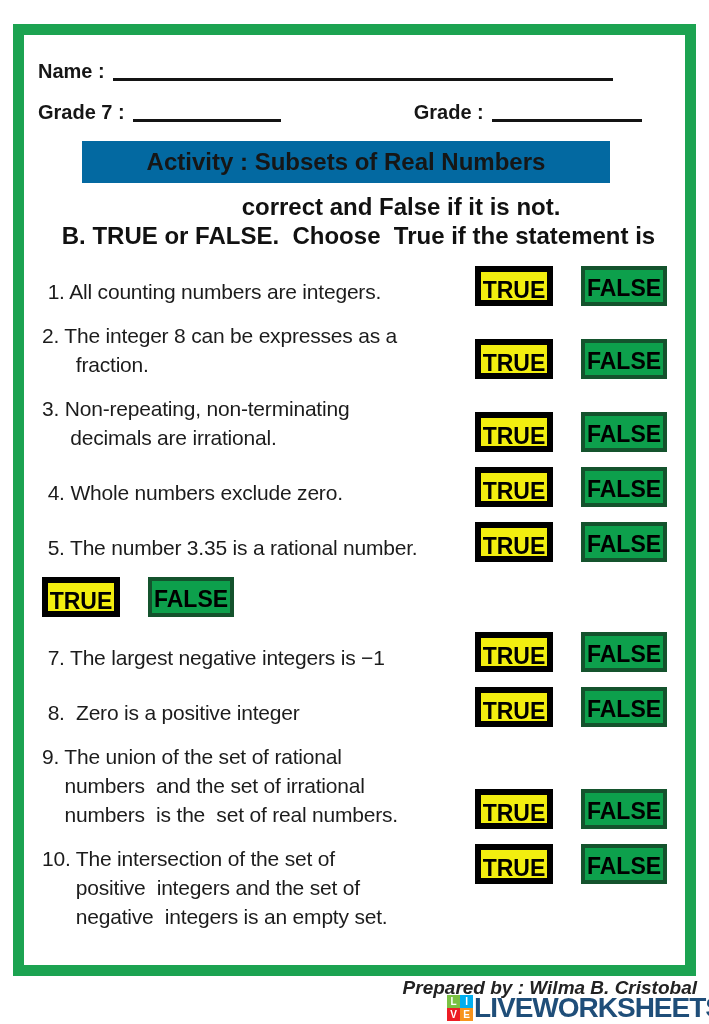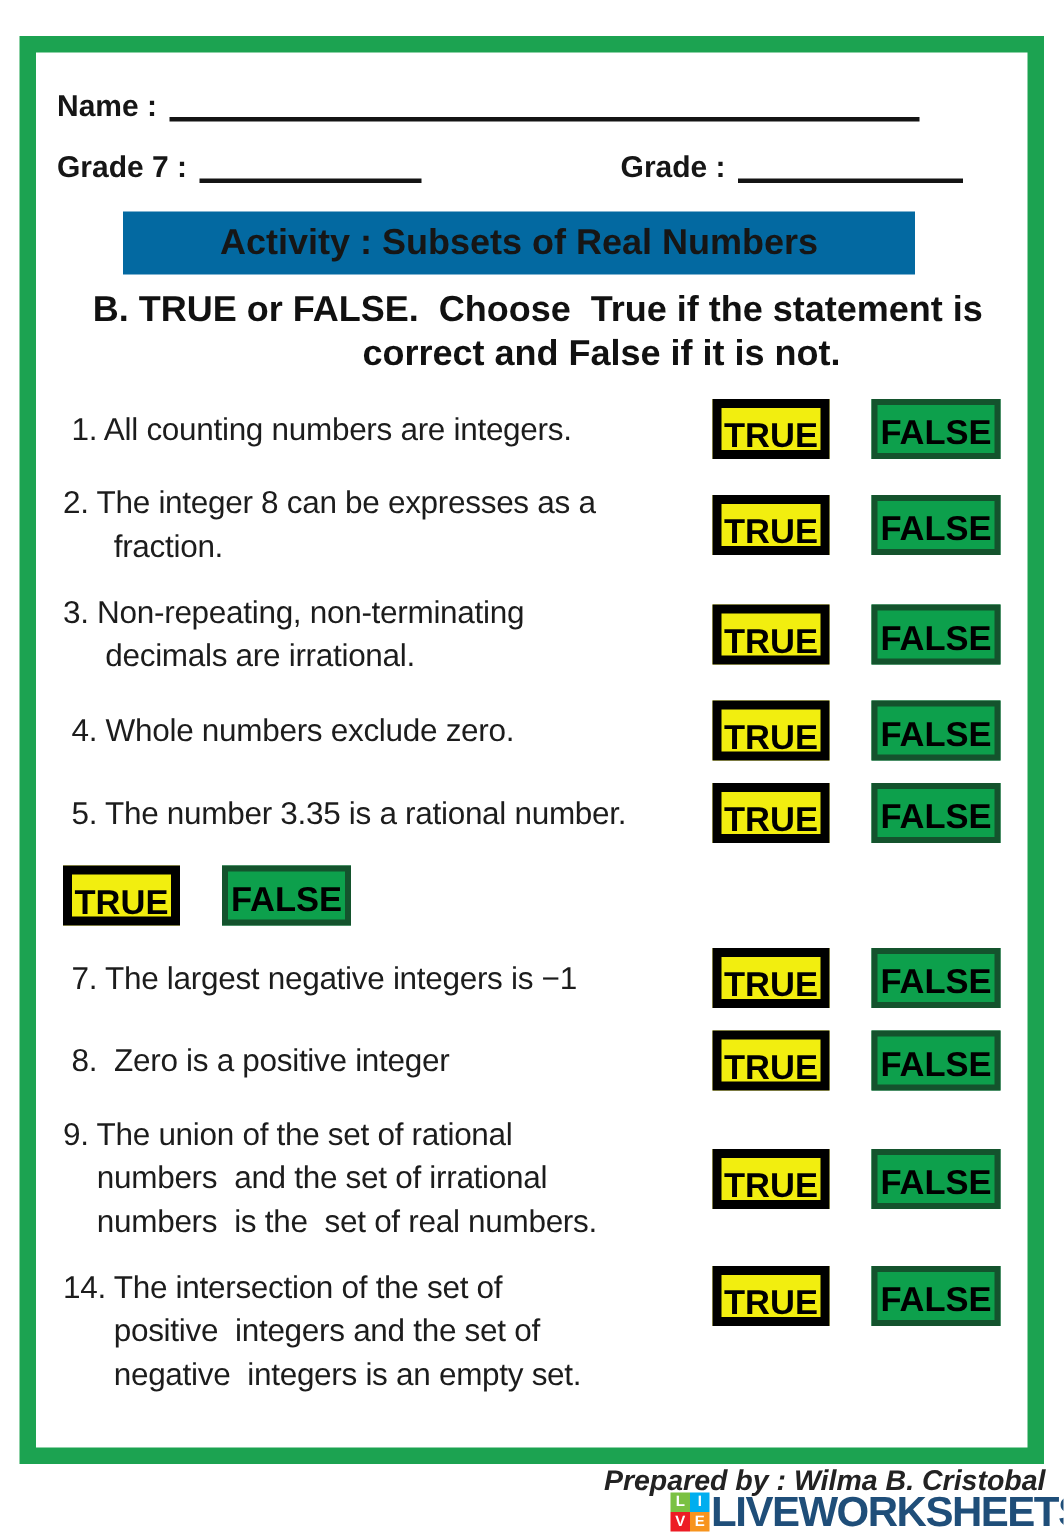--- a/index.html
+++ b/index.html
@@ -17,21 +17,21 @@
   .date-line{width:150px;}
   
   .banner{margin:17px 0 0 44px;width:528px;height:42px;line-height:42px;text-align:center;
           font-size:24px;font-weight:bold;color:#161616;background:#f8e2a2;}
   
   .instructions{margin-top:9px;font-size:24px;font-weight:bold;color:#111;line-height:29px;}
   .instr-line{text-align:center;white-space:pre;}
   .instr-line.line2{padding-left:85px;}
   
   .questions{margin-top:16px;padding-left:4px;}
-  .q-row{display:flex;align-items:center;margin-bottom:15px;}
+  .q-row{display:flex;align-items:flex-end;margin-bottom:15px;}
   .q-row:last-child{align-items:flex-start;}
   .q-text{flex:1;min-width:0;font-size:21px;line-height:29px;letter-spacing:-0.2px;color:#1c1c1c;white-space:pre;}
   .q-buttons{display:flex;gap:28px;align-items:center;margin-right:12px;flex:none;}
   .btn{box-sizing:border-box;font-weight:bold;font-size:23px;text-align:center;color:#000;cursor:pointer;}
   .btn-true{width:78px;height:40px;line-height:37px;background:#f2ee0f;border:6px solid #000000;}
   .btn-false{width:86px;height:40px;line-height:37px;background:#0da04c;border:4px solid #14532d;}
   
   .footer{position:absolute;left:16px;top:977px;width:709px;text-align:right;}
   .prepared{font-style:italic;font-weight:bold;font-size:19px;color:#222;padding-right:28px;line-height:21px;}
   .brand-row{display:flex;justify-content:flex-end;align-items:center;padding-right:2px;margin-top:-3px;}
@@ -53,22 +53,22 @@
     <div class="field-row second">
       <span class="label">Grade 7 :</span>
       <span class="uline grade-line"></span>
       <span class="label date-label">Grade :</span>
       <span class="uline date-line"></span>
     </div>
 
     <div class="banner" style="background: #0369a1;">Activity : Subsets of Real Numbers</div>
 
     <div class="instructions">
+      <div class="instr-line line2">correct and False if it is not.</div>
       <div class="instr-line">B. TRUE or FALSE.  Choose  True if the statement is</div>
-      <div class="instr-line line2">correct and False if it is not.</div>
     </div>
 
     <div class="questions">
         <div class="q-row">
     <div class="q-text"> 1. All counting numbers are integers.</div>
     <div class="q-buttons">
       <div class="btn btn-true" style="background: rgb(242, 238, 15);">TRUE</div>
       <div class="btn btn-false" style="background: rgb(13, 160, 76);">FALSE</div>
     </div>
   </div>
@@ -125,21 +125,21 @@
         <div class="q-row">
     <div class="q-text">9. The union of the set of rational
     numbers  and the set of irrational
     numbers  is the  set of real numbers.</div>
     <div class="q-buttons">
       <div class="btn btn-true" style="background: rgb(242, 238, 15);">TRUE</div>
       <div class="btn btn-false" style="background: rgb(13, 160, 76);">FALSE</div>
     </div>
   </div>
         <div class="q-row">
-    <div class="q-text">14. The intersection of the set of
+    <div class="q-text">10. The intersection of the set of
       positive  integers and the set of
       negative  integers is an empty set.</div>
     <div class="q-buttons">
       <div class="btn btn-true" style="background: rgb(242, 238, 15);">TRUE</div>
       <div class="btn btn-false" style="background: rgb(13, 160, 76);">FALSE</div>
     </div>
   </div>
       </div>
   </div>
 

